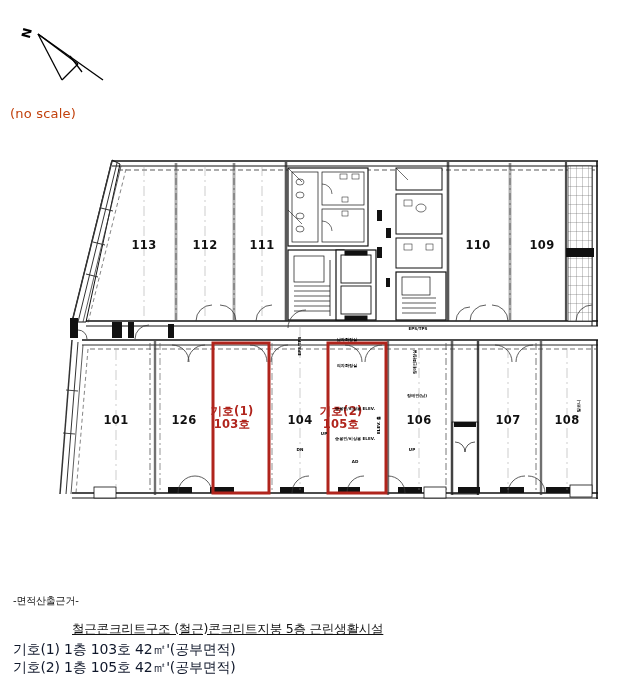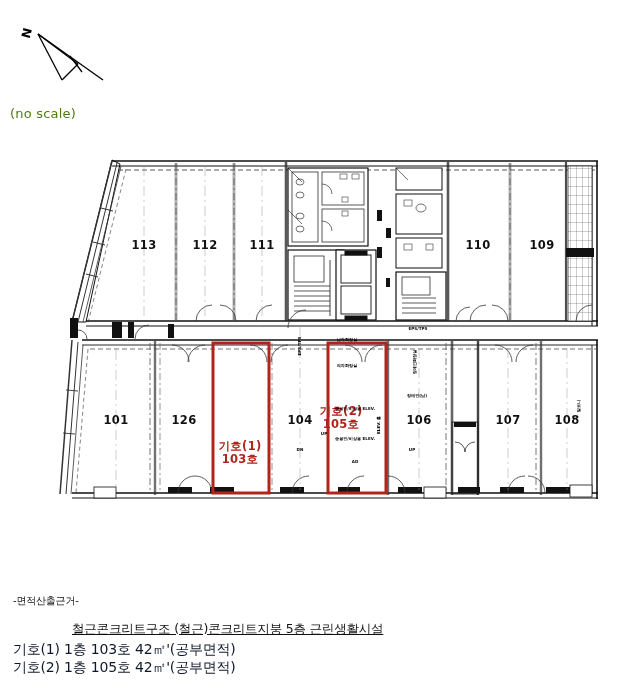--- a/index.html
+++ b/index.html
@@ -16,21 +16,21 @@
   
   #north-arrow{position:absolute;left:18px;top:18px;width:100px;height:72px;}
   #north-label{
     position:absolute;left:22px;top:26px;
     font-size:12px;font-weight:700;
     transform:rotate(-75deg);
     color:#000;
   }
   #no-scale{
     position:absolute;left:10px;top:106px;
-    font-size:13px;color:#4d7c0f;
+    font-size:13px;color:#c2410c;
     letter-spacing:.2px;
   }
 
   
   #plan{position:absolute;left:0px;top:150px;width:604px;height:370px;}
   #plan svg{display:block;}
 
   
   .rmlabel{
     position:absolute;
@@ -352,21 +352,21 @@
     <div class="rmlabel" style="left:478px;top:95px;">110</div>
     <div class="rmlabel" style="left:542px;top:95px;">109</div>
 
     <div class="rmlabel" style="left:116px;top:270px;">101</div>
     <div class="rmlabel" style="left:184px;top:270px;">126</div>
     <div class="rmlabel" style="left:300px;top:270px;text-align:center;">104</div>
     <div class="rmlabel" style="left:419px;top:270px;">106</div>
     <div class="rmlabel" style="left:508px;top:270px;">107</div>
     <div class="rmlabel" style="left:567px;top:270px;">108</div>
 
-    <div class="rmlabel red" style="left:240px;top:268px;margin-top:35px;">
+    <div class="rmlabel red" style="left:232px;top:268px;">
       <span>기호(1)</span><br>
       <span>103호</span>
     </div>
     <div class="rmlabel red" style="left:341px;top:268px;">
       <span>기호(2)</span><br>
       <span>105호</span>
     </div>
 
     <div class="tiny v" style="left:299px;top:196px;">EPS/TPS</div>
     <div class="tiny" style="left:347px;top:189px;">남자화장실</div>

